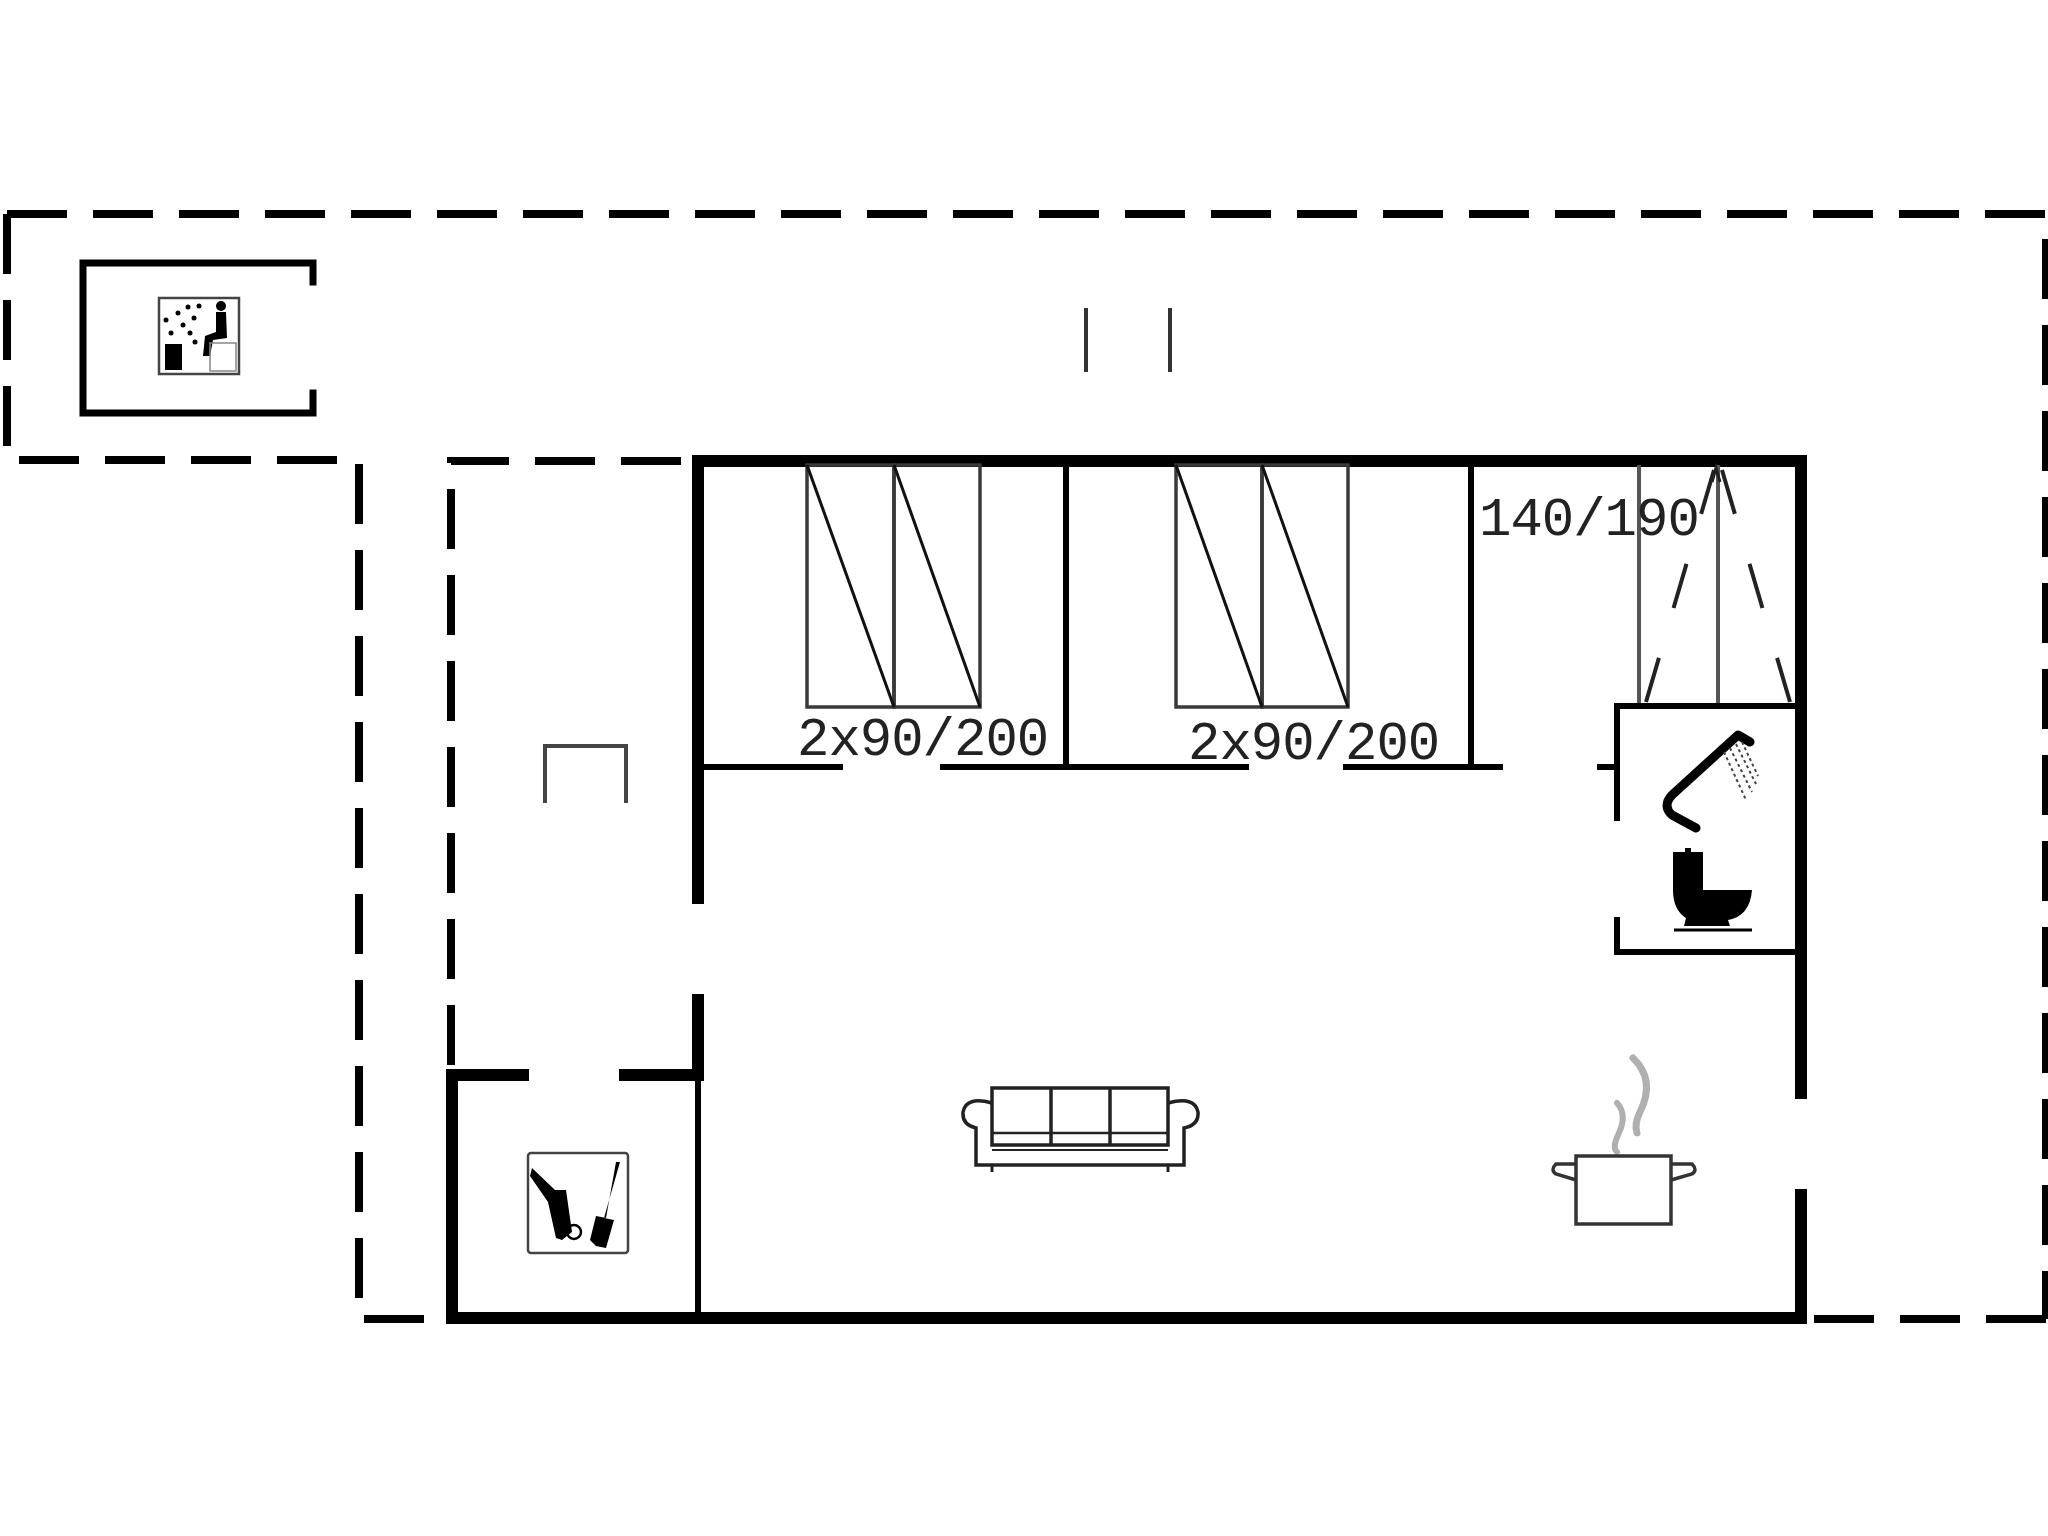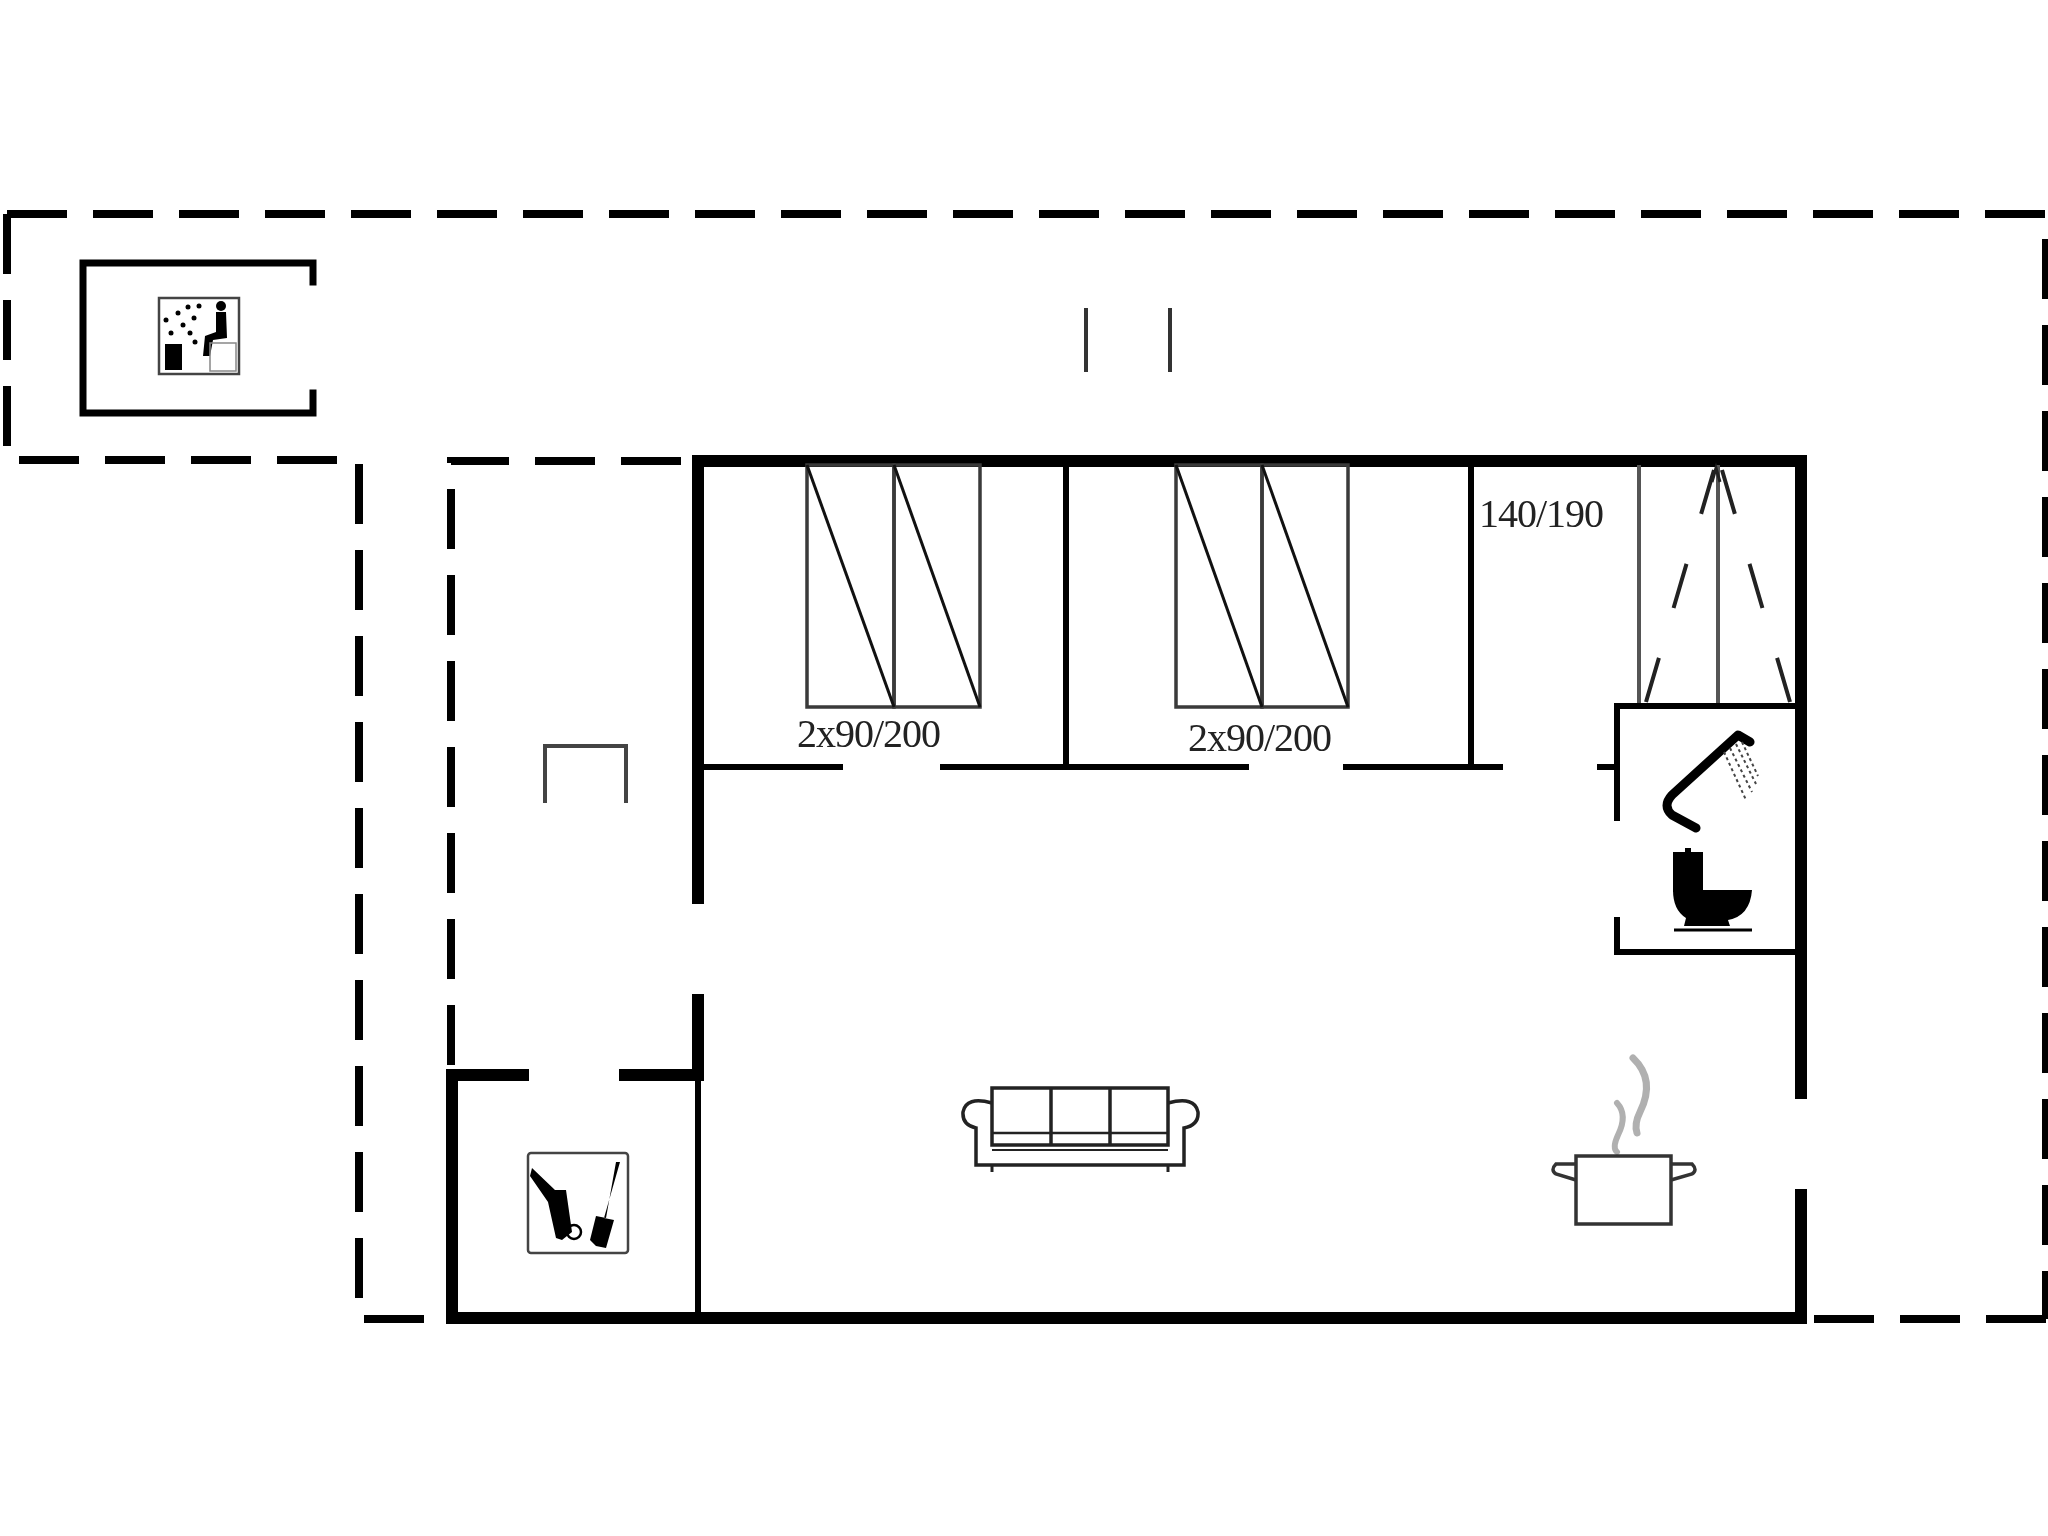--- a/index.html
+++ b/index.html
@@ -1,18 +1,18 @@
 <!DOCTYPE html>
 <html><head>
 <meta charset="utf-8">
 <style>
   html, body { margin:0; padding:0; background:#ffffff; }
   body { width:2048px; height:1536px; position:relative; overflow:hidden; font-family:"Liberation Sans", sans-serif; }
   #plan { position:absolute; left:0; top:0; width:2048px; height:1536px; }
-  .label { position:absolute; font-family:Liberation Serif, serif; font-size:40px; color:#222; line-height:1; letter-spacing:-1px; white-space:nowrap; }
+  .label { position:absolute; font-family:Liberation Mono, monospace; font-size:54px; color:#222; line-height:1; letter-spacing:-1px; white-space:nowrap; }
   .wall { stroke:#000; stroke-width:12; fill:none; stroke-linecap:square; }
   .wall-thin { stroke:#000; stroke-width:6; fill:none; stroke-linecap:square; }
   .dash { stroke:#000; stroke-width:8; fill:none; stroke-dasharray:60 26; }
   .furn { stroke:#3a3a3a; stroke-width:3.5; fill:none; }
   .furn-dark { stroke:#111; stroke-width:3; fill:none; }
   .stair-arrow { stroke:#222; stroke-width:4; fill:none; stroke-dasharray:46 52; }
 </style>
 </head>
 <body>
 

